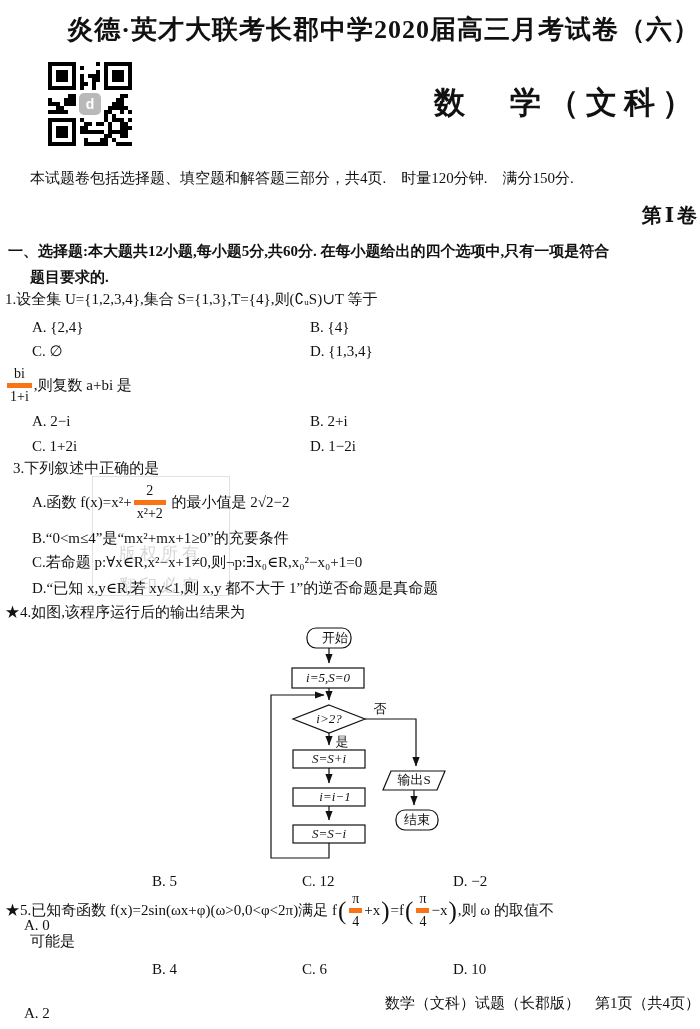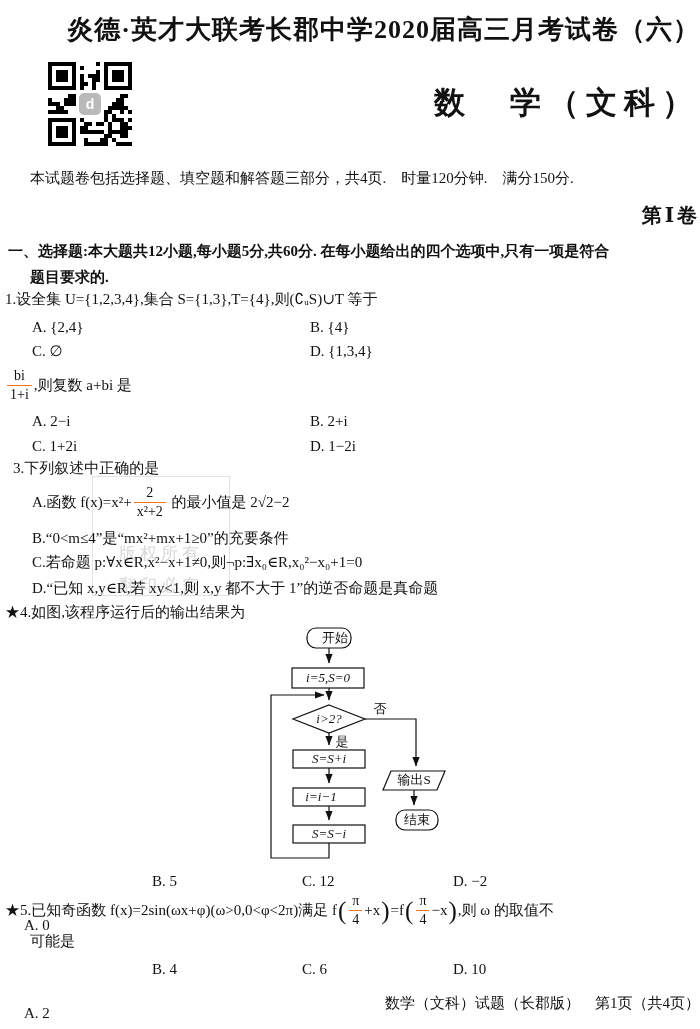--- a/index.html
+++ b/index.html
@@ -26,21 +26,21 @@
     font:bold 14px/22px "Liberation Sans",sans-serif;text-align:center;}
   
   .watermark{left:92px;top:476px;width:136px;height:118px;border:1px solid #e2e2e2;
     background:#fff;z-index:1;color:#d7d7d7;text-align:center;font-size:17px;letter-spacing:4px;}
   .watermark div{position:absolute;width:100%;}
   
   .fracrow{display:flex;align-items:center;z-index:2;}
   .fracrow span{white-space:pre;}
   .frac{display:inline-flex;flex-direction:column;align-items:center;line-height:1;margin:0 2px;font-size:14px;}
   .frac .num{padding:0 3px 2px;}
-  .frac .den{border-top:1px solid #f97316;padding:2px 3px 0;}
+  .frac .den{border-top:5px solid #f97316;padding:2px 3px 0;}
   .bigp{font-size:25px;font-weight:400;line-height:1;margin:0 1px;}
   
   .optrow{left:0;width:700px;}
   .optrow .oA{position:absolute;left:32px;}
   .optrow .oB2{position:absolute;left:310px;}
   .optrow .o1{position:absolute;left:24px;margin-top:44px;}
   .optrow .o2{position:absolute;left:152px;}
   .optrow .o3{position:absolute;left:302px;}
   .optrow .o4{position:absolute;left:453px;}
   
@@ -237,21 +237,21 @@
     <path d="M329,181 V195" marker-end="url(#ah)"></path>
     <rect x="293" y="200" width="72" height="18"></rect>
     <path d="M329,218 V233 H271 V70 H324" marker-end="url(#ah)"></path>
   </svg>
   <div class="fc-label" style="left:307px;top:4px;width:56px">开始</div>
   <div class="fc-label fc-math" style="left:292px;top:44px;width:72px">i=5,S=0</div>
   <div class="fc-label fc-math" style="left:293px;top:85px;width:72px">i&gt;2?</div>
   <div class="fc-label" style="left:368px;top:75px;width:24px">否</div>
   <div class="fc-label" style="left:330px;top:108px;width:24px">是</div>
   <div class="fc-label fc-math" style="left:293px;top:125px;width:72px">S=S+i</div>
-  <div class="fc-label fc-math" style="left:293px;top:163px;width:56px">i=i−1</div>
+  <div class="fc-label fc-math" style="left:307px;top:163px;width:56px">i=i−1</div>
   <div class="fc-label fc-math" style="left:293px;top:200px;width:72px">S=S−i</div>
   <div class="fc-label" style="left:383px;top:146px;width:62px">输出S</div>
   <div class="fc-label" style="left:396px;top:186px;width:42px">结束</div>
 </div>
 
 <div class="abs txt optrow" style="top:871px">
   <span class="o1">A. 0</span>
   <span class="o2">B. 5</span>
   <span class="o3">C. 12</span>
   <span class="o4">D. −2</span>

